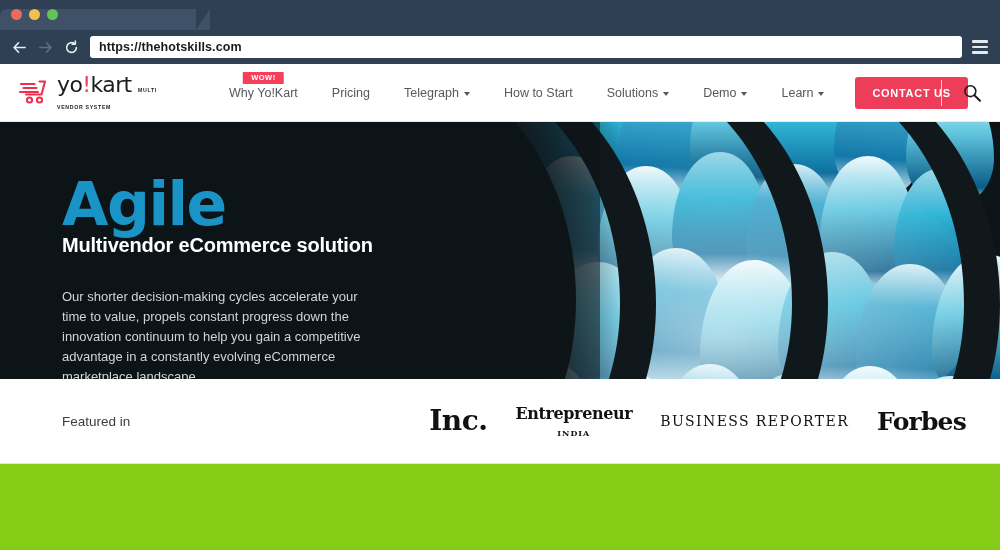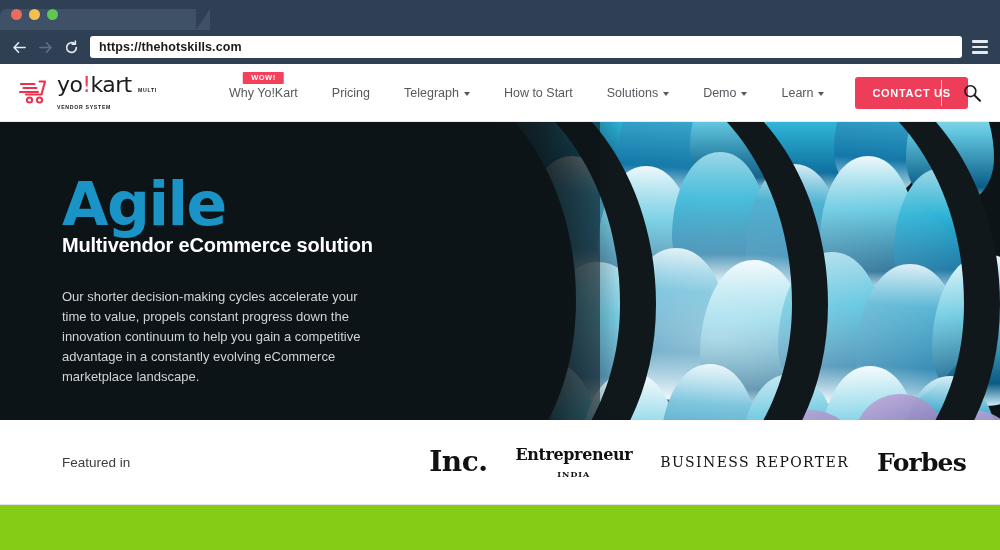--- a/index.html
+++ b/index.html
@@ -111,21 +111,21 @@
 
   .header-right {
     position: absolute; right: 18px; display: flex;
     align-items: center; gap: 20px;
   }
   .divider { width: 1px; height: 26px; background: #dcdcdc; }
   .search-icon { width: 20px; height: 20px; cursor: pointer; }
 
   
   .hero {
-    position: relative; height: 298px; background: #0d1417; overflow: hidden;
+    position: relative; height: 257px; background: #0d1417; overflow: hidden;
   }
   .hero-art {
     position: absolute; right: 0; top: 0; width: 520px; height: 343px;
     overflow: hidden; background: #0d1417;
   }
   .hero-fade {
     position: absolute; left: 0; top: 0; width: 140px; height: 100%;
     background: linear-gradient(to right, #0d1417 8%, rgba(13,20,23,0.75) 45%, rgba(13,20,23,0) 100%);
     z-index: 5;
   }

